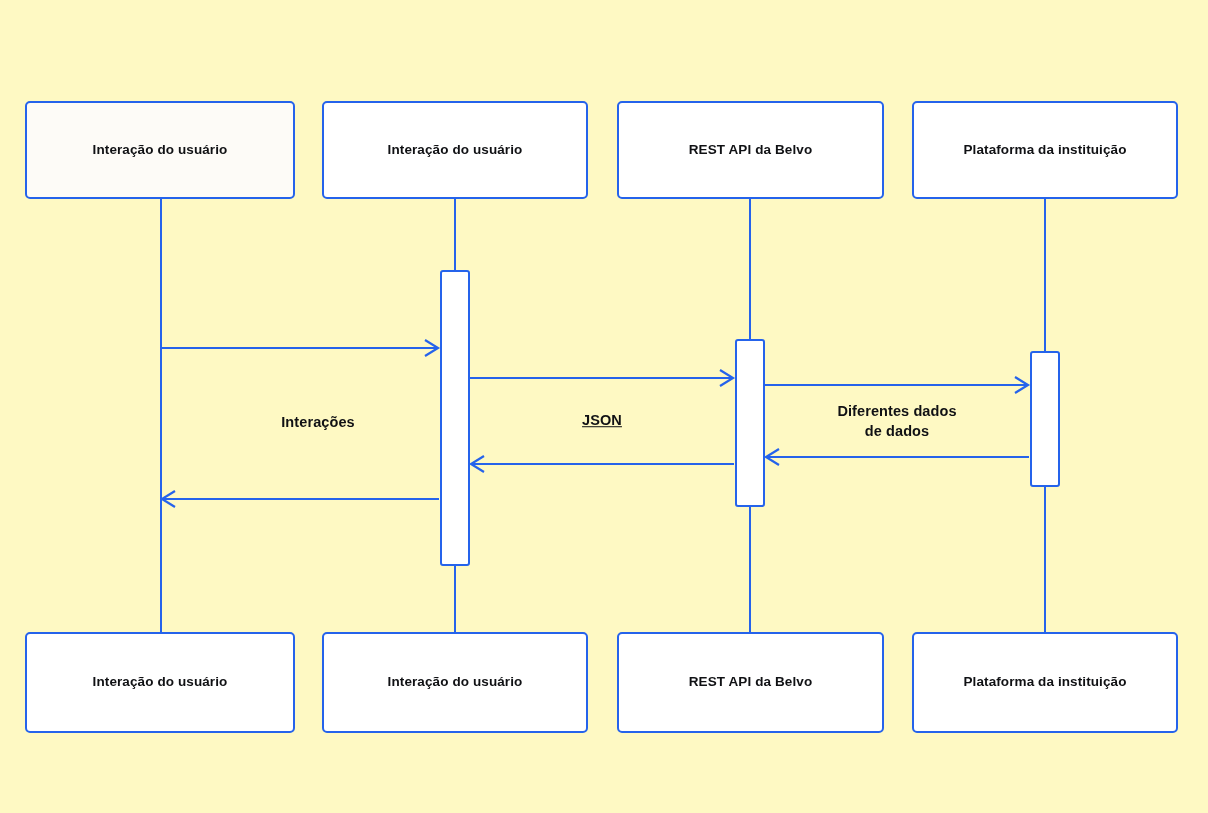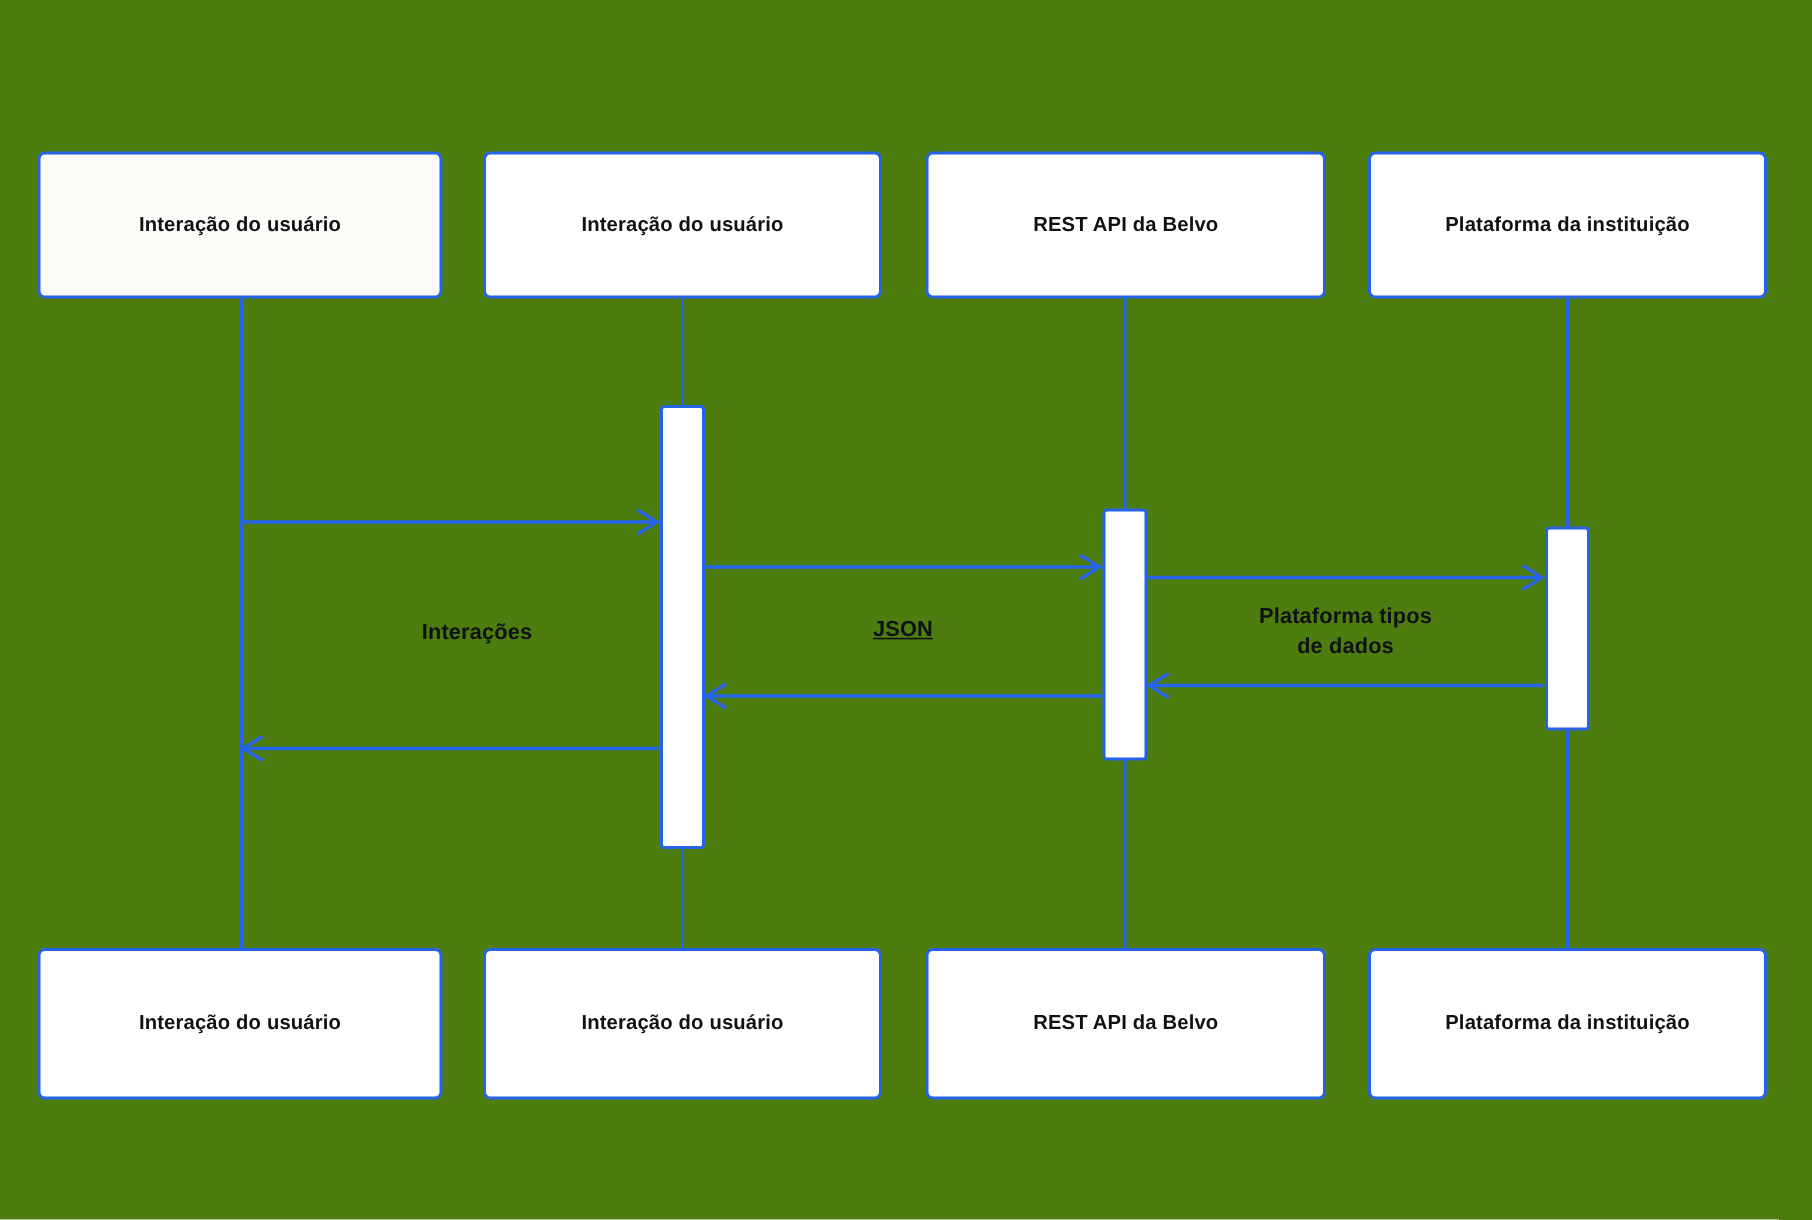--- a/index.html
+++ b/index.html
@@ -5,21 +5,21 @@
 <style>
   html, body {
     margin: 0;
     padding: 0;
     background: #ffffff;
   }
   #canvas {
     position: relative;
     width: 1208px;
     height: 813px;
-    background: #4d7c0f;
+    background: #fef9c3;
     overflow: hidden;
     font-family: "Liberation Sans", "DejaVu Sans", sans-serif;
   }
   #diagram-svg {
     position: absolute;
     left: 0;
     top: 0;
     width: 1208px;
     height: 813px;
     display: block;
@@ -137,17 +137,17 @@
       </div>
     </div>
   <div id="activation-bars">
       <div class="activation-bar" style="left: 440px; top: 270px; width: 30px; height: 296px;"></div>
       <div class="activation-bar" style="left: 735px; top: 339px; width: 30px; height: 168px;"></div>
       <div class="activation-bar" style="left: 1030px; top: 351px; width: 30px; height: 136px;"></div>
     </div>
   <div id="message-labels">
       <div class="msg-label" style="left: 318px; top: 423px;">Interações</div>
       <div class="msg-label" style="left: 602px; top: 421px; text-decoration: underline;">JSON</div>
-      <div class="msg-label" style="left: 897px; top: 422px;">Plataforma tipos
+      <div class="msg-label" style="left: 897px; top: 422px;">Diferentes dados
 de dados</div>
     </div>
 
 </div>
 
 </body></html>

